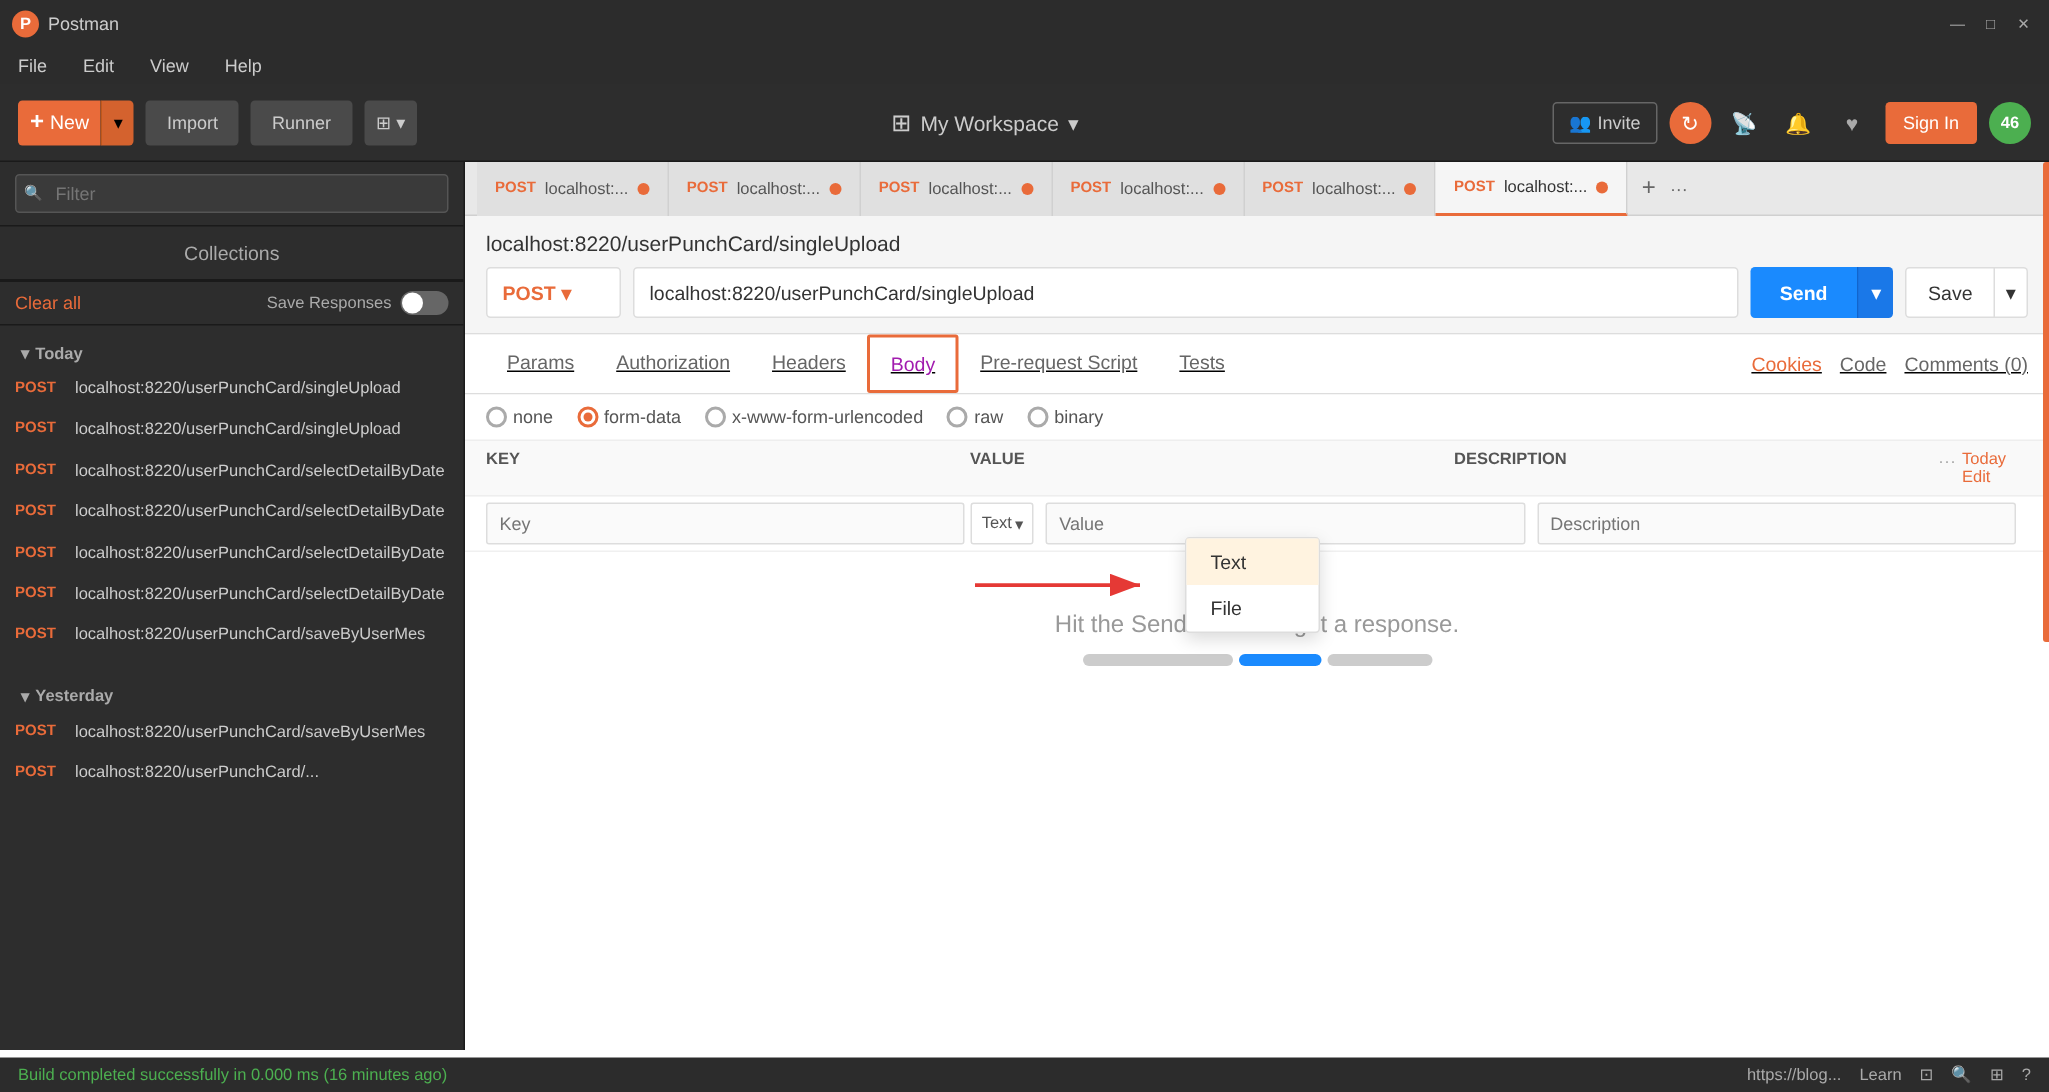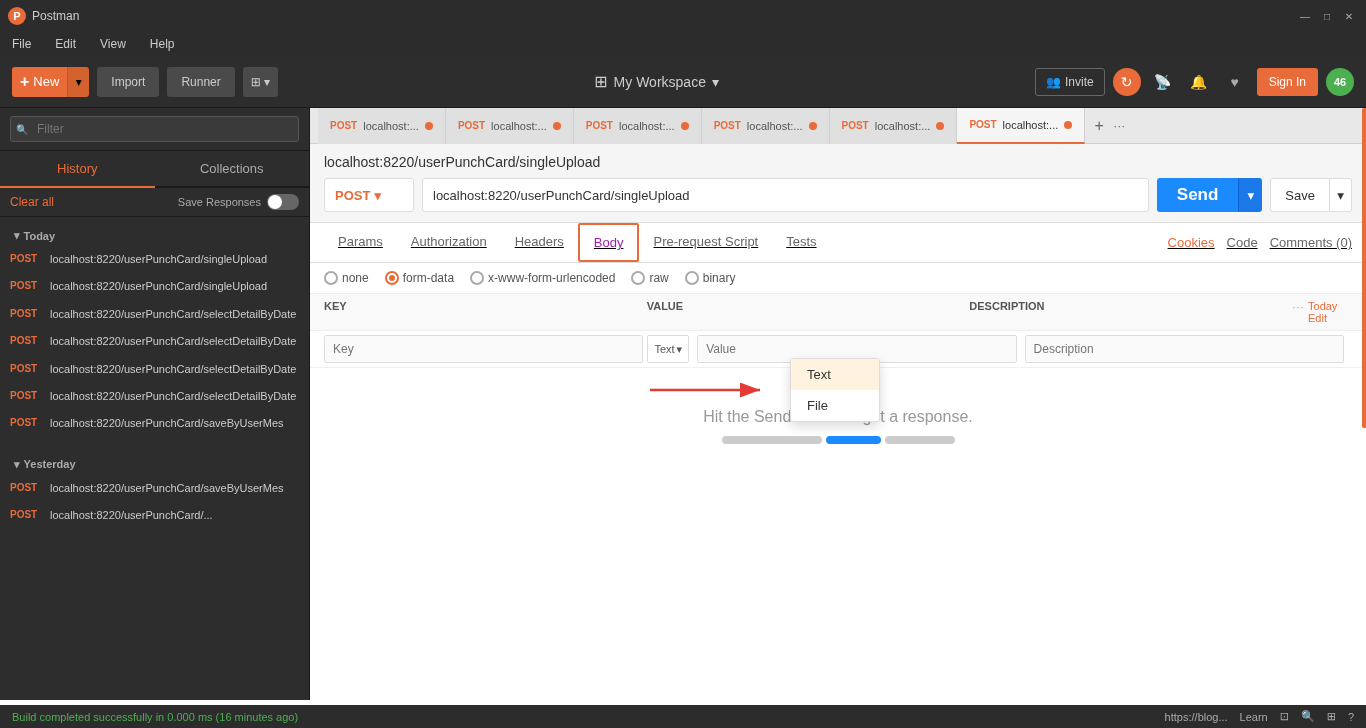--- a/index.html
+++ b/index.html
@@ -72,21 +72,21 @@
     .req-tab-plus { width: 28px; height: 28px; display: flex; align-items: center; justify-content: center; cursor: pointer; color: #666; font-size: 16px; }
     .req-tab-more { color: #666; cursor: pointer; font-size: 12px; }
 
     
     .url-bar { background: #f5f5f5; padding: 10px 14px; border-bottom: 1px solid #ddd; }
     .url-title { color: #333; font-size: 14px; margin-bottom: 8px; }
     .url-input-row { display: flex; gap: 8px; align-items: center; }
     .method-select { background: white; border: 1px solid #ddd; border-radius: 3px; height: 34px; padding: 0 10px; font-size: 13px; color: #e96b3a; font-weight: 600; cursor: pointer; display: flex; align-items: center; gap: 4px; min-width: 90px; }
     .url-input { flex: 1; height: 34px; border: 1px solid #ddd; border-radius: 3px; padding: 0 10px; font-size: 13px; color: #333; outline: none; background: white; }
     .send-btn-wrap { display: flex; }
-    .send-btn { background: #1a8afe; color: white; border: none; border-radius: 3px 0 0 3px; height: 34px; padding: 0 20px; cursor: pointer; font-size: 17px; font-weight: 600; }
+    .send-btn { background: #1a8afe; color: white; border: none; border-radius: 3px 0 0 3px; height: 34px; padding: 0 20px; cursor: pointer; font-size: 13px; font-weight: 600; }
     .send-arrow { background: #1a78e8; color: white; border: none; border-radius: 0 3px 3px 0; height: 34px; width: 24px; cursor: pointer; border-left: 1px solid #1265cc; display: flex; align-items: center; justify-content: center; }
     .save-btn-wrap { display: flex; }
     .save-btn { background: white; color: #333; border: 1px solid #ddd; border-radius: 3px 0 0 3px; height: 34px; padding: 0 14px; cursor: pointer; font-size: 13px; }
     .save-arrow { background: white; color: #333; border: 1px solid #ddd; border-left: none; border-radius: 0 3px 3px 0; height: 34px; width: 22px; cursor: pointer; display: flex; align-items: center; justify-content: center; }
 
     
     .req-options { background: white; border-bottom: 1px solid #ddd; display: flex; align-items: center; padding: 0 14px; text-decoration: underline; }
     .req-option { padding: 10px 14px; color: #666; cursor: pointer; font-size: 13px; border-bottom: 2px solid transparent; }
     .req-option.active { color: #a21caf; border-bottom: 2px solid #e96b3a; }
     .req-option-right { margin-left: auto; display: flex; gap: 12px; }
@@ -191,21 +191,20 @@
 
 <div class="content">
 
   <div class="sidebar">
     <div class="sidebar-search">
       <div class="search-wrap">
         <input type="text" placeholder="Filter" style="">
       </div>
     </div>
     <div class="sidebar-tabs">
-      <div class="sidebar-tab active">History</div>
       <div class="sidebar-tab">Collections</div>
     </div>
     <div class="sidebar-actions">
       <button class="clear-all-btn">Clear all</button>
       <div class="save-responses-wrap">
         <span>Save Responses</span>
         <div class="toggle">
           <div class="toggle-knob"></div>
         </div>
       </div>

